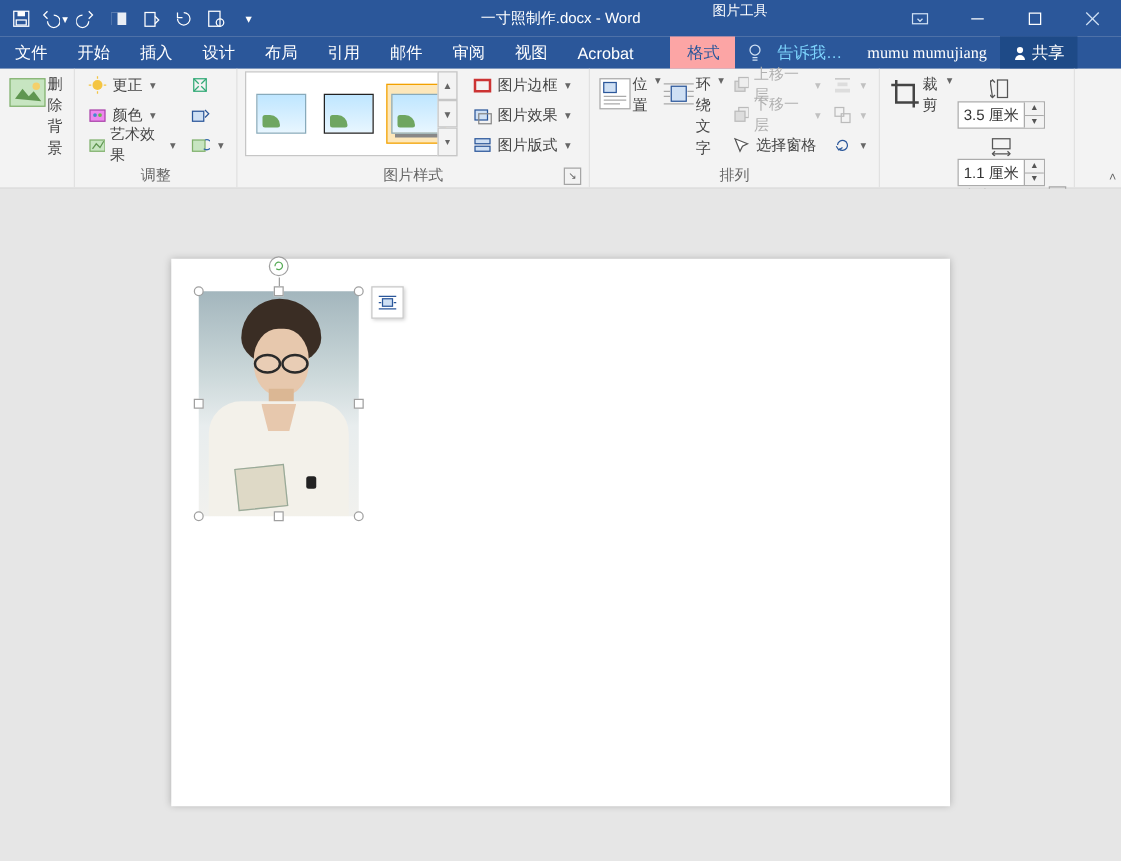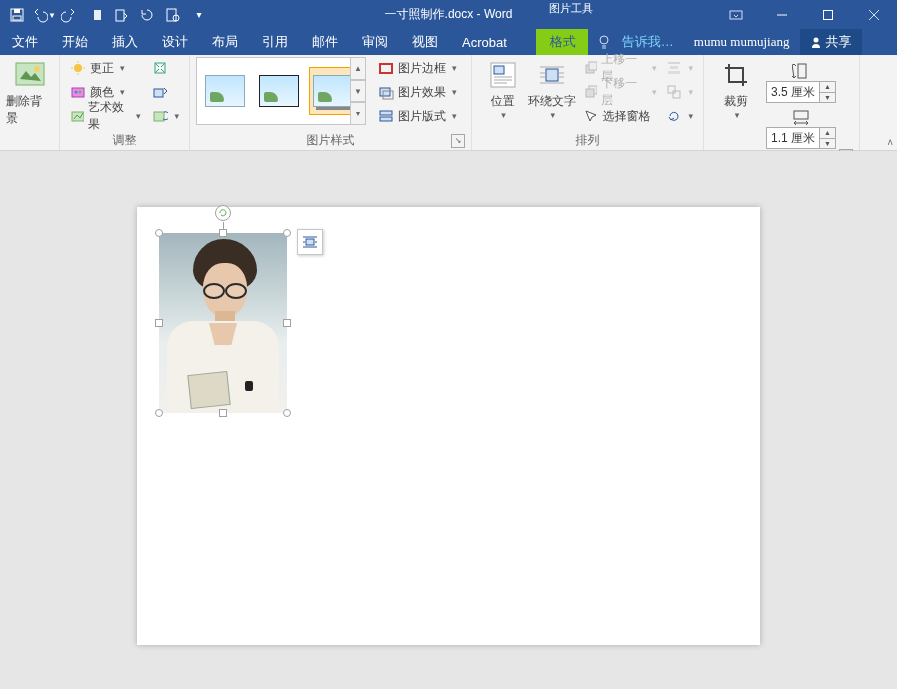--- a/index.html
+++ b/index.html
@@ -2,39 +2,39 @@
 <html><head>
 <meta charset="utf-8">
 <style>
 * { margin: 0; padding: 0; box-sizing: border-box; font-family: "Microsoft YaHei", "Segoe UI", sans-serif; }
 body { background: #e6e6e6; width: 897px; height: 689px; overflow: hidden; user-select: none; }
 
 .title-bar { height: 29px; background: linear-gradient(#2b579a,#2b579a); display: flex; align-items: center; color: #fff; font-size: 12px; position: relative; }
 .title-bar .qat { display: flex; align-items: center; padding-left: 4px; gap: 0; }
 .title-bar .qat .qbtn { width: 26px; height: 26px; display:flex; align-items:center; justify-content:center; cursor:pointer; }
 .title-bar .title-text { position:absolute; left:50%; transform:translateX(-50%); }
-.title-bar .context-tab { position:absolute; left:539px; top:0; height:29px; display:flex; flex-direction:column; align-items:flex-start; justify-content:flex-start; }
+.title-bar .context-tab { position:absolute; left:560px; top:0; height:29px; display:flex; flex-direction:column; align-items:flex-start; justify-content:flex-start; }
 .title-bar .context-tab .ct-label { font-size: 11px; color:#fff; padding: 1px 10px; }
 .title-bar .win-controls { margin-left:auto; display:flex; }
 .title-bar .win-controls .wbtn { width:46px; height:29px; display:flex; align-items:center; justify-content:center; cursor:pointer; }
 
 .tab-row { height: 26px; background: #2b579a; display:flex; align-items:stretch; color:#fff; font-size:13px; }
 .tab-row .tab { padding: 0 12px; display:flex; align-items:center; cursor:pointer; }
-.tab-row .tab.active { background: #84cc16; color:#2b579a;padding-left:14px; }
+.tab-row .tab.active { background: #fca5a5; color:#2b579a;padding-left:14px; }
 .tab-row .tell-me { padding: 0 10px; display:flex; align-items:center; gap:12px; color:#7dd3fc; }
 .tab-row .user { padding: 0 10px; display:flex; align-items:center; color:#fff;font-family:Liberation Serif, serif; }
 .tab-row .share { background:#1e4a87; padding:0 10px; display:flex; align-items:center; gap:4px; cursor:pointer; }
 
 .ribbon { height: 96px; background:#f3f3f3; border-bottom:1px solid #d4d4d4; display:flex; position: relative; }
 .group { border-right:1px solid #e1e1e1; padding: 2px 6px 0 6px; display:flex; flex-direction:column; }
 .group .group-body { flex:1; display:flex; align-items:flex-start; }
 .group .group-label { text-align:center; font-size:12px; color:#666; height:18px; line-height:16px; position:relative; }
 .group .group-label .launcher { position:absolute; right:0; bottom:2px; width:14px; height:14px; border:1px solid #a6a6a6; font-size:8px; line-height:12px; text-align:center; color:#666; cursor:pointer; }
 
-.big-btn { display:flex; flex-direction:column; align-items:center; width:52px; padding-top:2px; cursor:pointer; font-size:12px; color:#444; }
+.big-btn { display:flex; flex-direction:row; width:52px; padding-top:2px; cursor:pointer; font-size:12px; color:#444; }
 .big-btn .ico { width:32px; height:32px; display:flex; align-items:center; justify-content:center; margin-bottom:2px; }
 
 .stack { display:flex; flex-direction:column; gap:2px; }
 .small-row { display:flex; align-items:center; height:22px; padding:0 4px; cursor:pointer; font-size:12px; color:#444; gap:4px; }
 .small-row.disabled { color:#b0b0b0; cursor:default; }
 .dd { font-size:9px; color:#666; margin-left:2px; }
 .disabled .dd { color:#c0c0c0; }
 
 .styles-gallery { width:170px; height:68px; border:1px solid #c6c6c6; background:#fff; display:flex; align-items:center; padding:4px; gap:6px; position:relative; }
 .style-thumb { width:48px; height:48px; display:flex; align-items:center; justify-content:center; border:1px solid transparent; cursor:pointer; }

